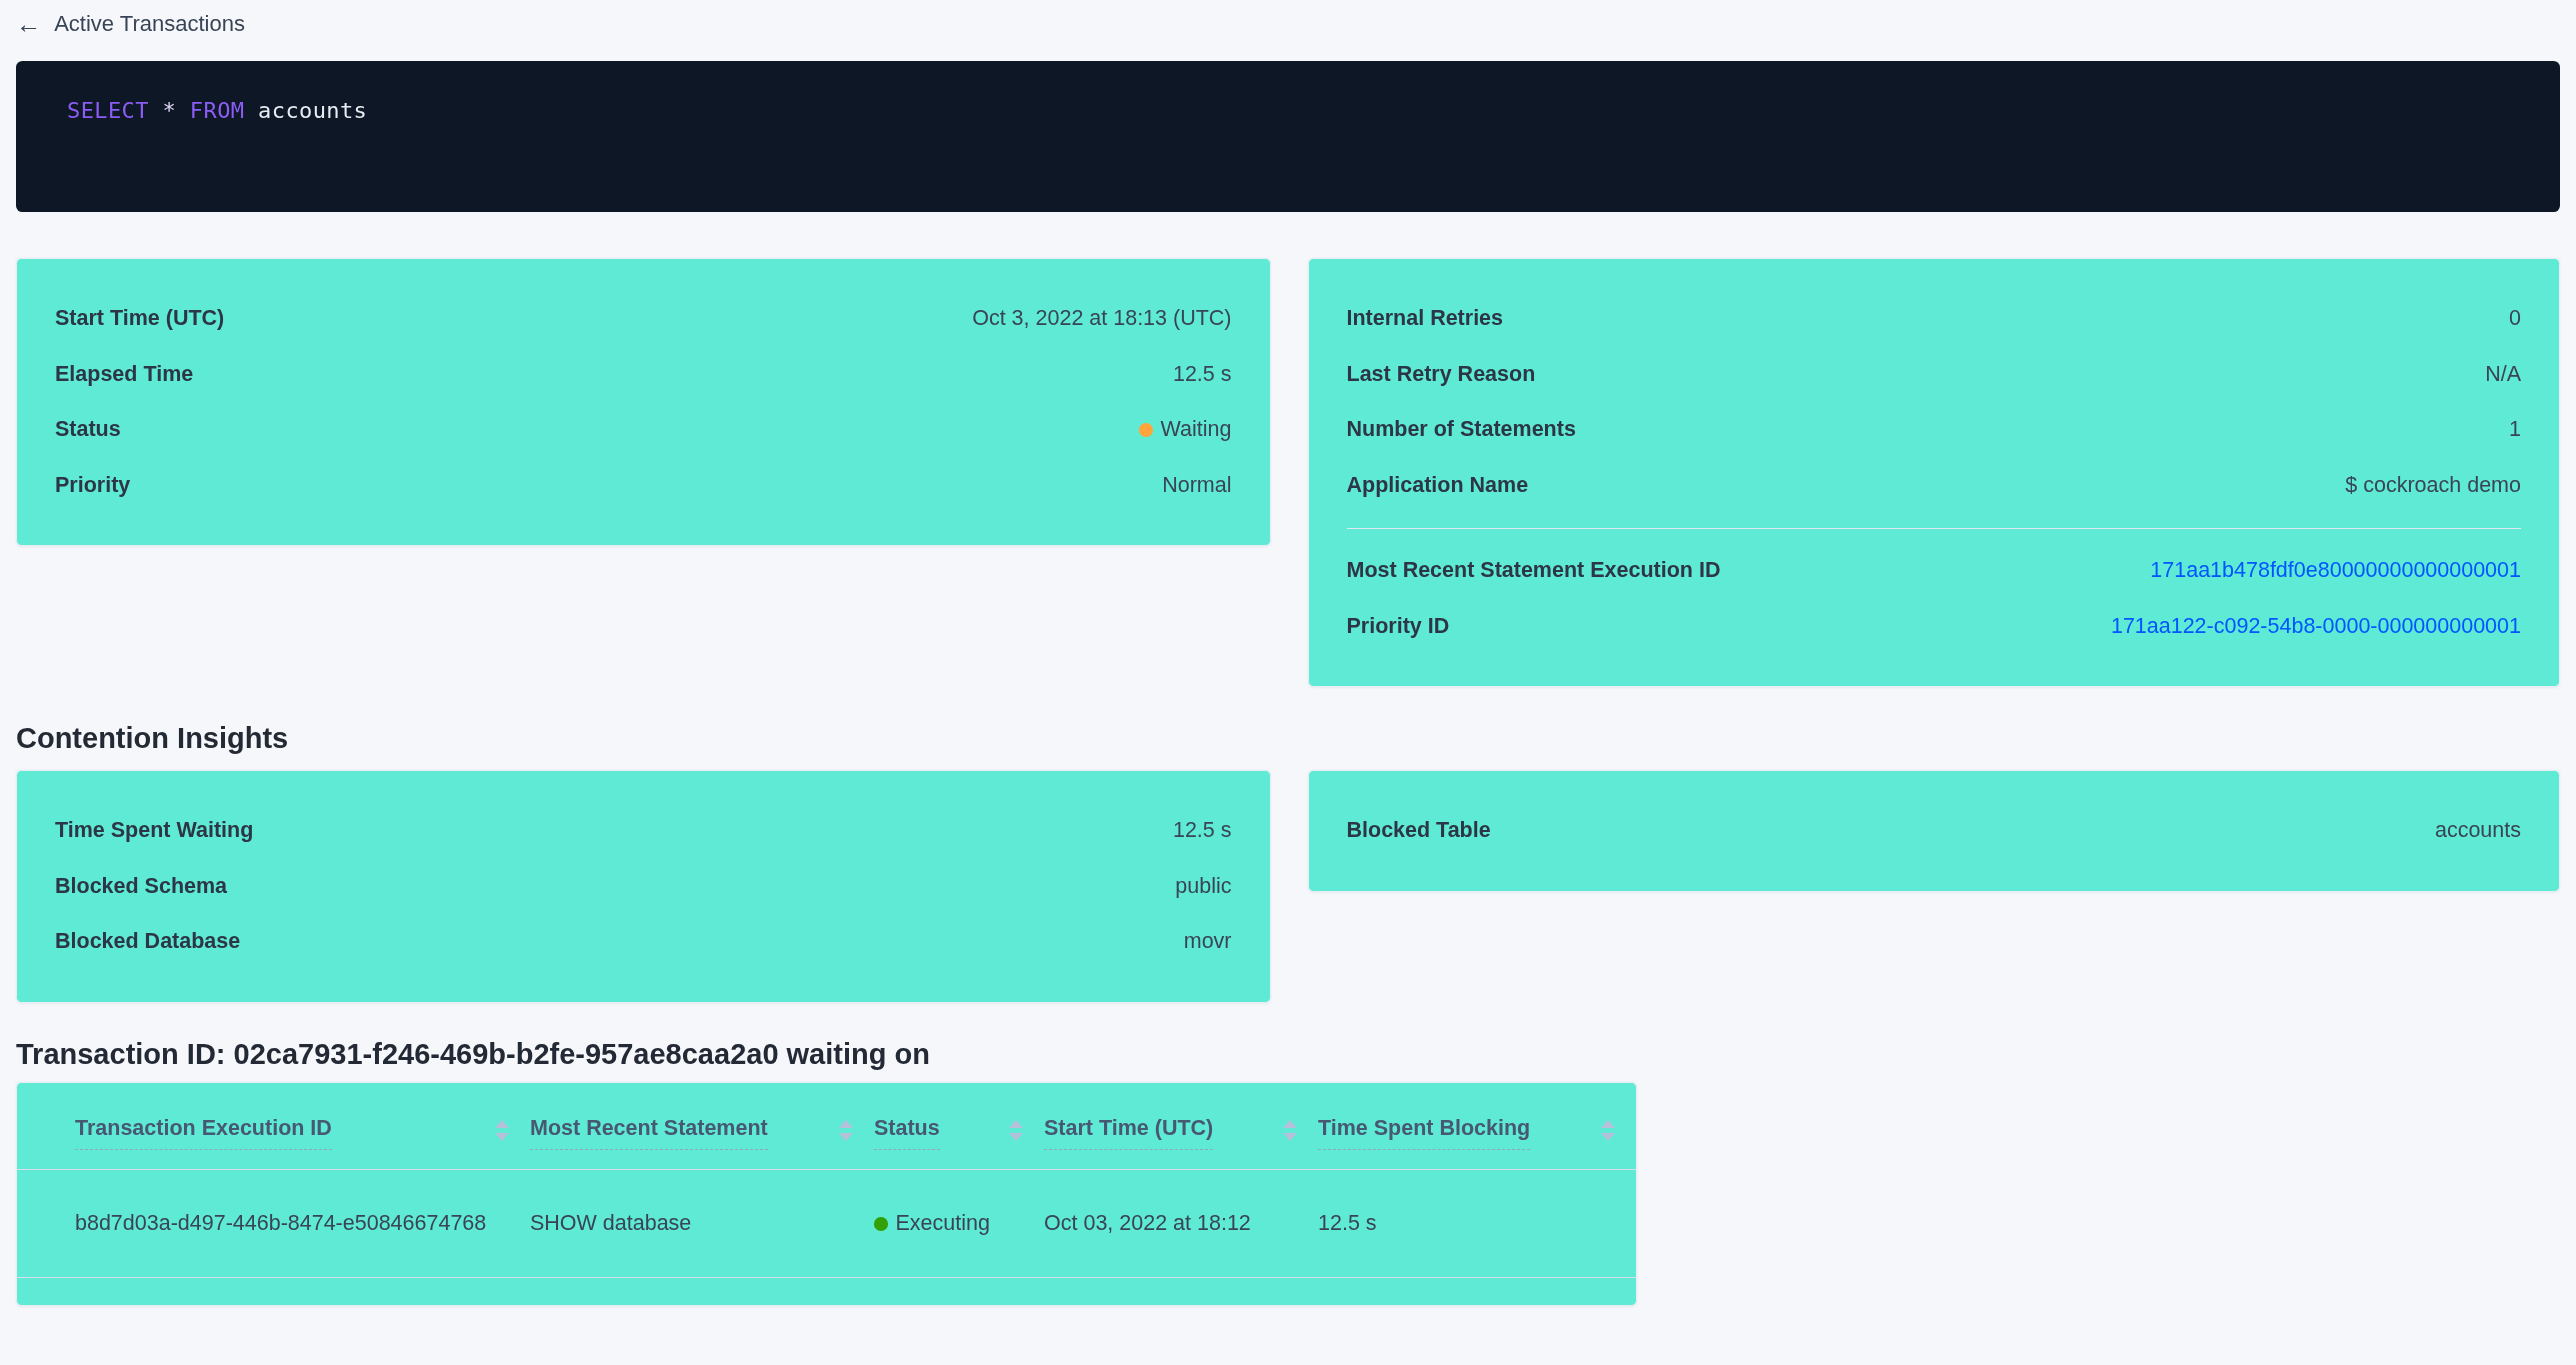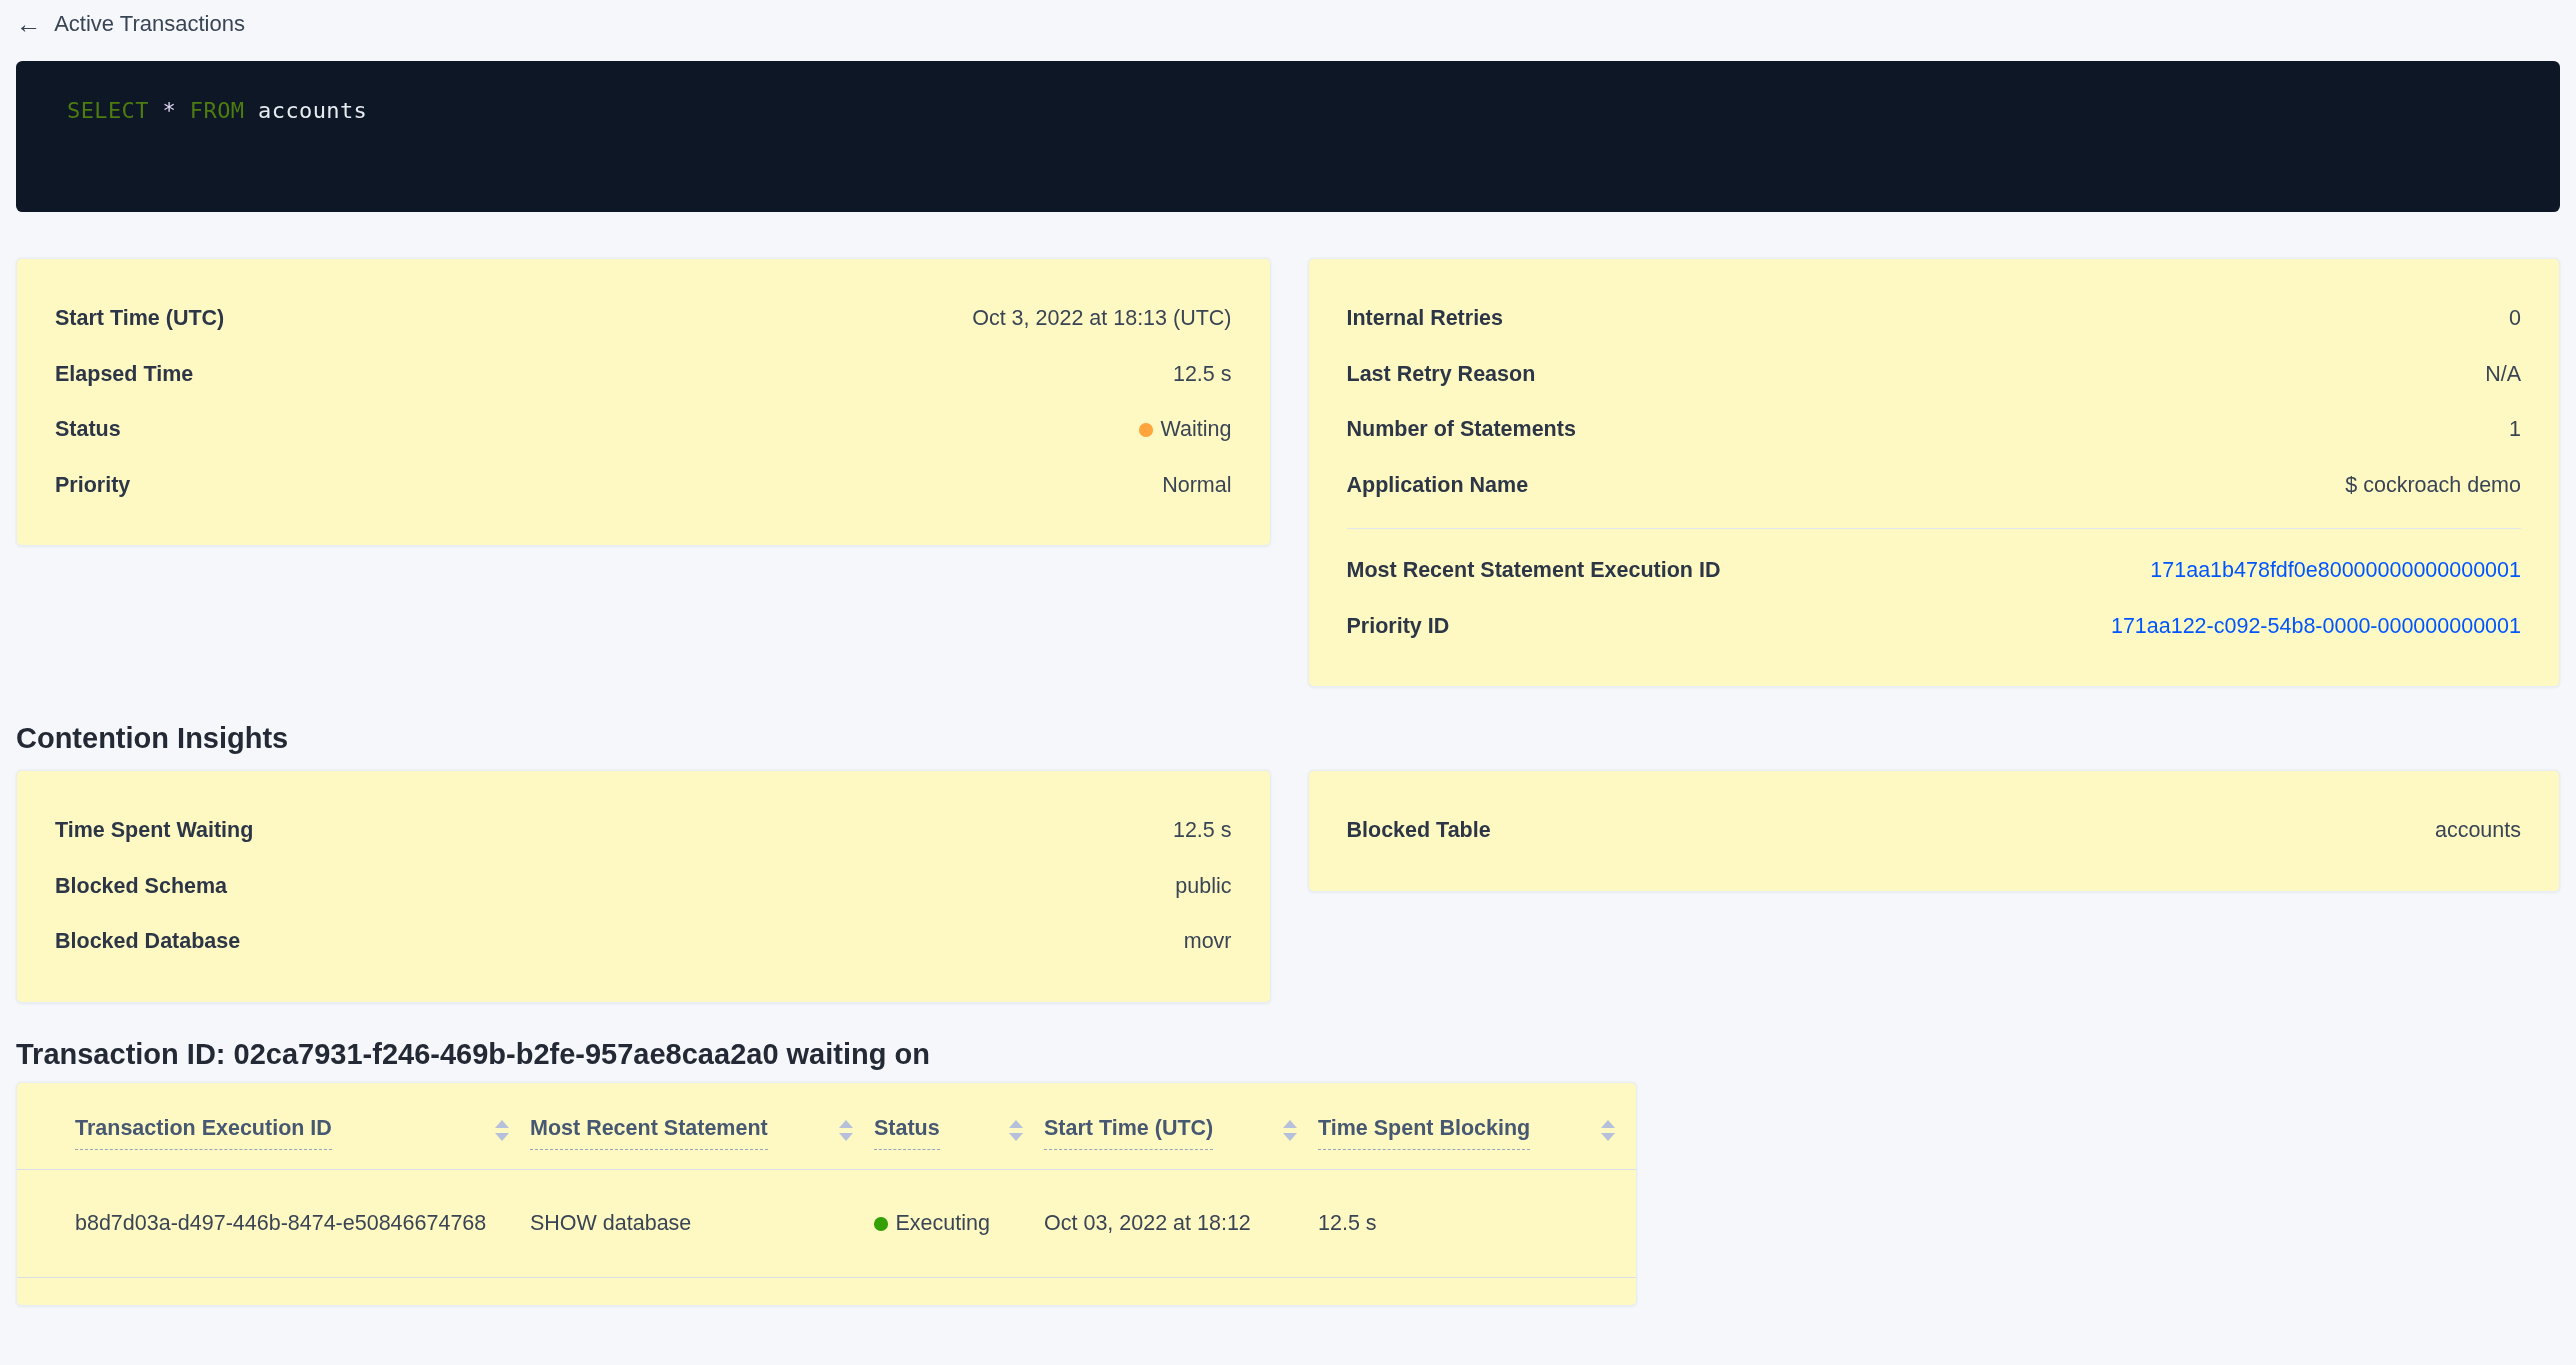--- a/index.html
+++ b/index.html
@@ -41,34 +41,34 @@
   .sql-box {
     margin-top: 24px;
     height: 151px;
     background: #0e1726;
     border-radius: 6.4px;
     padding: 37px 51px;
     font-family: "DejaVu Sans Mono", "Liberation Mono", monospace;
     font-size: 22px;
     letter-spacing: 0.4px;
   }
-  .sql-kw   { color: #4d7c0f; }
+  .sql-kw   { color: #8b5cf6; }
   .sql-star { color: #e3d8f7; }
   .sql-id   { color: #e7ecf2; }
   .sql-sp   { color: #e7ecf2; }
 
   
   .cards-row {
     display: flex;
     align-items: flex-start;
     gap: 37px;
   }
   .row-1 { margin-top: 46px; }
   .card {
-    background: #fef9c3;
+    background: #5eead4;
     border: 0.8px solid #e9edf4;
     border-radius: 5.6px;
     box-shadow: 0 0.8px 2.4px rgba(67, 90, 111, 0.08);
   }
   .info-card { padding: 32px 38px; }
   .col-left  { width: 1255px; }
   .col-right { width: 1253px; }
 
   .info-row {
     display: flex;

